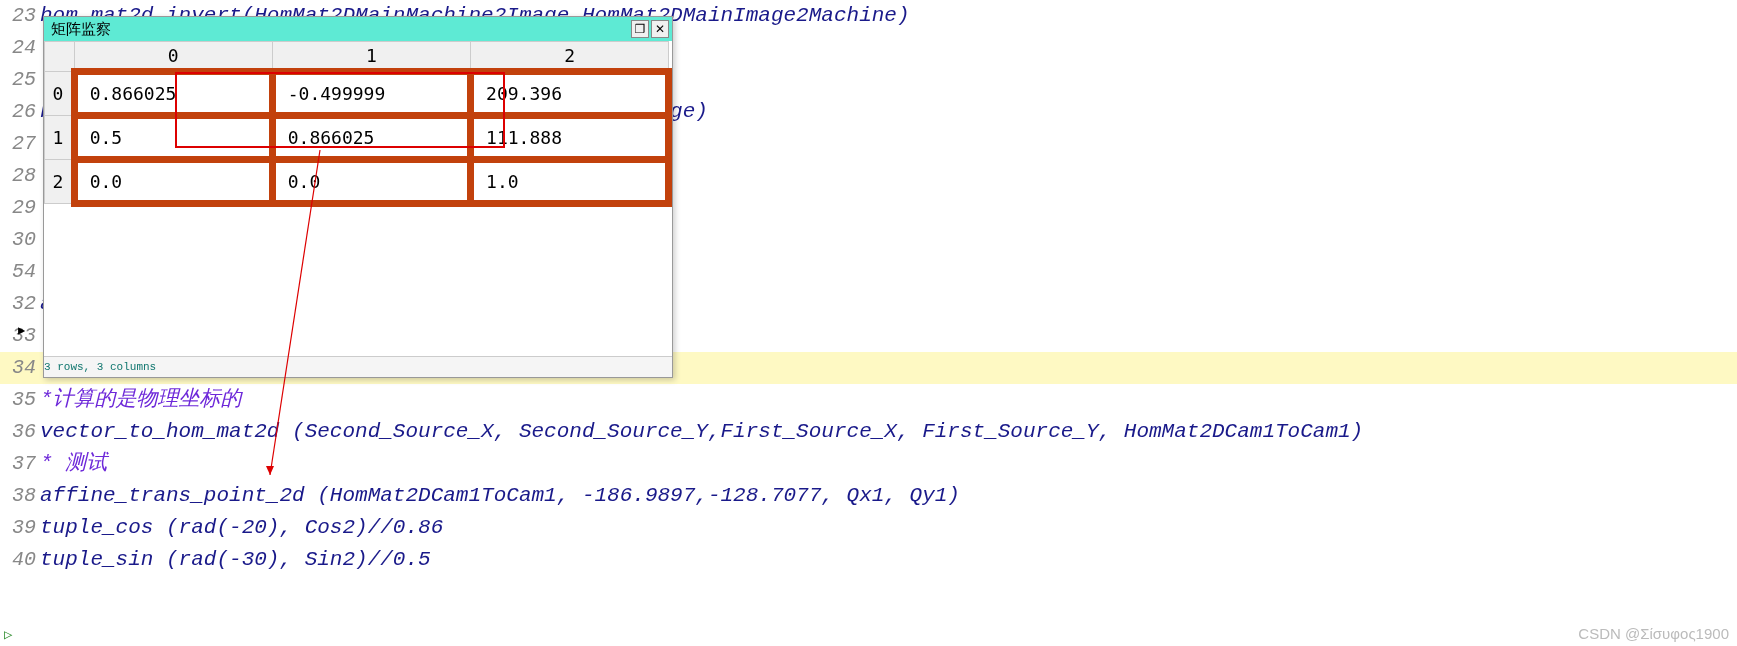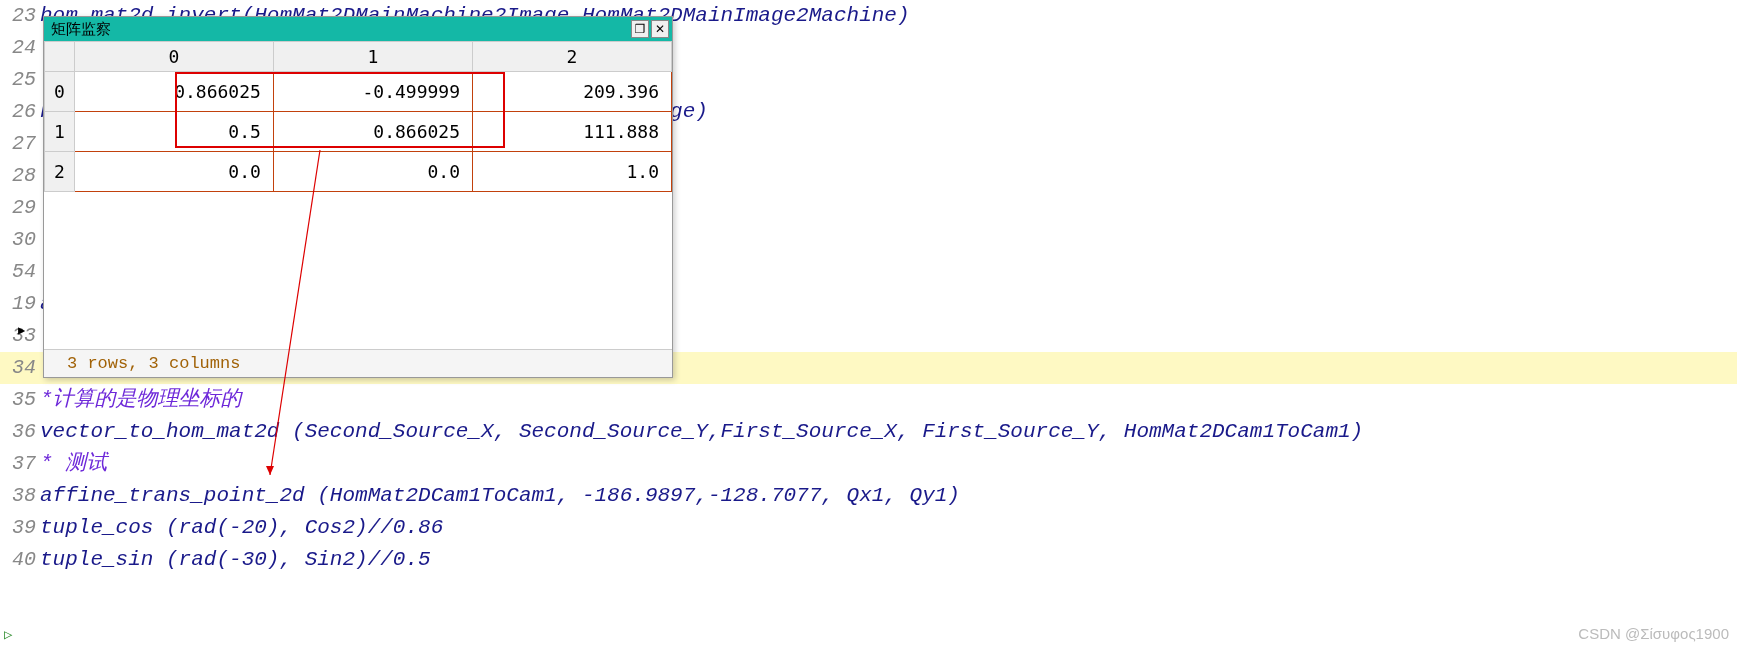--- a/index.html
+++ b/index.html
@@ -61,21 +61,21 @@
       width: 630px;
       height: 362px;
       background: #f5f5f5;
       border: 1px solid #999;
       box-shadow: 2px 2px 6px rgba(0,0,0,0.2);
       z-index: 10;
       display: flex;
       flex-direction: column;
     }
     .matrix-titlebar {
-      background: #14b8a6;
+      background: #5eead4;
       height: 24px;
       display: flex;
       align-items: center;
       justify-content: space-between;
       padding: 0 3px;
       font-size: 15px;
       color: #000;
     }
     .matrix-title {
       padding-left: 4px;
@@ -111,43 +111,42 @@
     .matrix-table th {
       background: #f0f0f0;
       font-weight: normal;
       color: #000;
       text-align: center;
       border: 1px solid #ccc;
       height: 30px;
       font-size: 18px;
     }
     .matrix-table td {
-      border: 1px solid #c2410c;
-      text-align: right;
+      border: 7px solid #c2410c;
       padding: 8px 12px;
       height: 40px;
       color: #000;
     }
     .matrix-table .rowhead {
       background: #f0f0f0;
       text-align: center;
       width: 30px;
       font-weight: normal;
     }
     .matrix-table th.colhead {
       width: 200px;
     }
     .matrix-table th.corner {
       width: 30px;
     }
     .matrix-status {
       background: #f5f5f5;
-      padding: 4px 23px;
-      font-size: 17px;
-      color: #a16207;
+      padding: 4px 0;
+      font-size: 11px;
+      color: #0f766e;
       border-top: 1px solid #ccc;
     }
     .red-box {
       position: absolute;
       left: 175px;
       top: 72px;
       width: 330px;
       height: 76px;
       border: 2px solid #d00;
       pointer-events: none;
@@ -220,21 +219,21 @@
   </div>
   <div class="line">
     <span class="line-number">30</span>
     <span class="code-content"></span>
   </div>
   <div class="line">
     <span class="line-number">54</span>
     <span class="code-content"></span>
   </div>
   <div class="line">
-    <span class="line-number">19</span>
+    <span class="line-number">32</span>
     <span class="code-content">a                                                              ge, 0, 0, Qx1, Qy1)</span>
   </div>
   <div class="line">
     <span class="line-number">33</span>
     <span class="code-content"></span>
   </div>
   <div class="line highlight-line">
     <span class="line-number">34</span>
     <span class="code-content"></span>
   </div>

